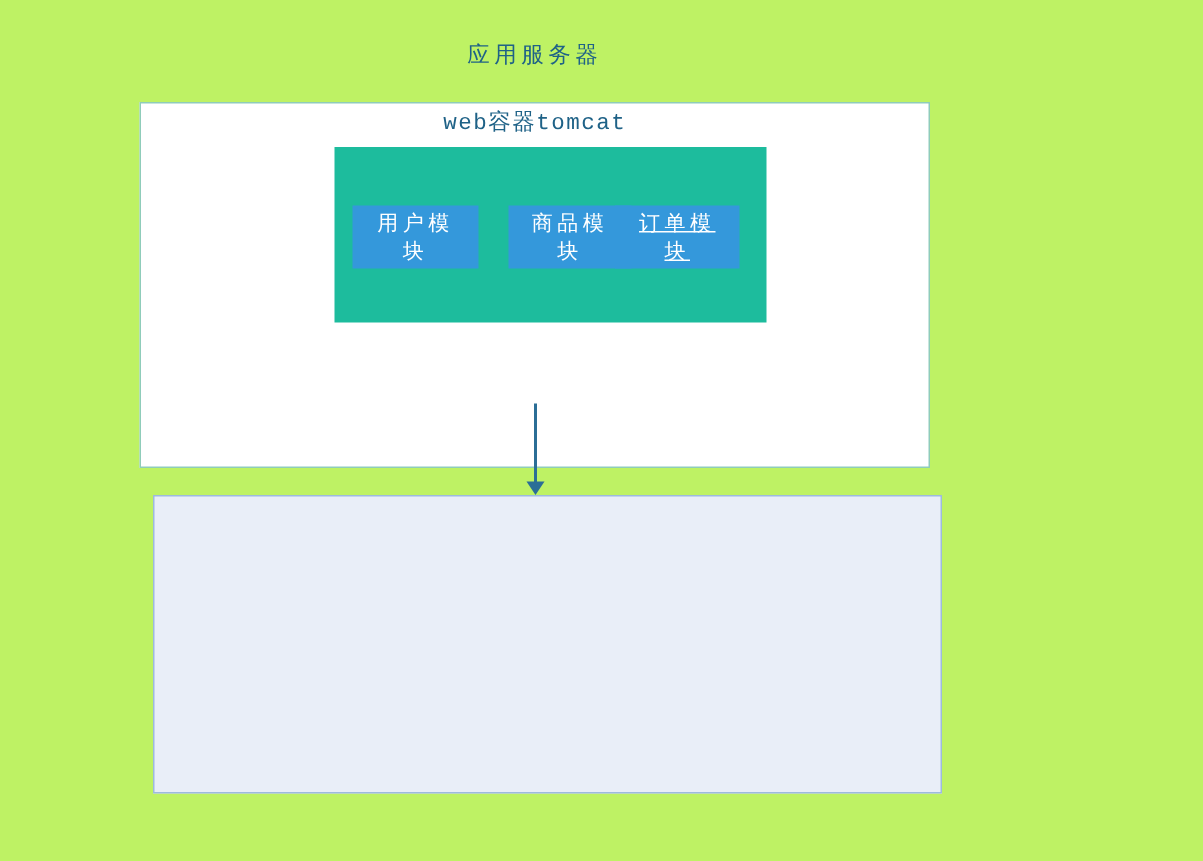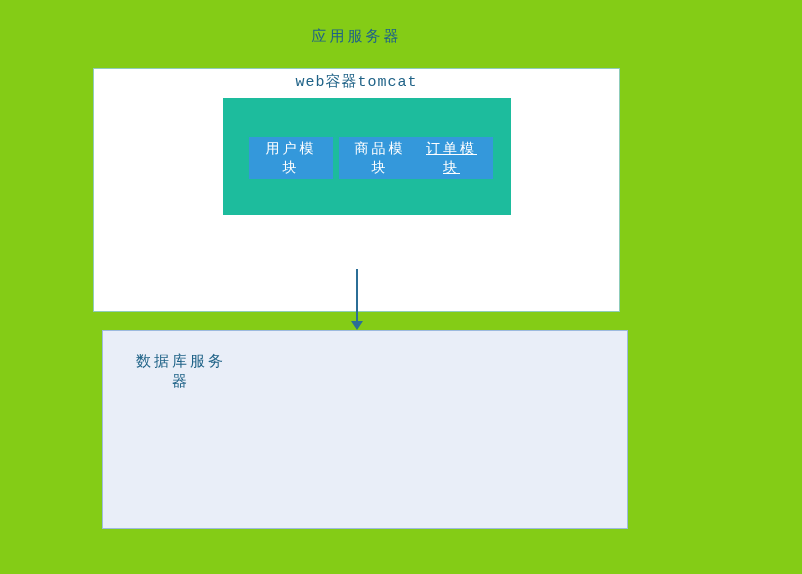--- a/index.html
+++ b/index.html
@@ -4,21 +4,21 @@
 <style>
   html, body {
     margin: 0;
     padding: 0;
     background: #ffffff;
   }
   .canvas {
     position: relative;
     width: 802px;
     height: 574px;
-    background: #84cc16;
+    background: #bef264;
     overflow: hidden;
     font-family: "Liberation Sans", "DejaVu Sans", sans-serif;
   }
   .diagram-title {
     position: absolute;
     left: 93px;
     top: 27px;
     width: 527px;
     text-align: center;
     font-size: 15px;
@@ -62,21 +62,21 @@
     color: #ffffff;
     font-size: 14px;
     letter-spacing: 3px;
     line-height: 19px;
     text-align: center;
     white-space: pre-line;
     display: flex;
     align-items: center;
     justify-content: center;
   }
-  .module-1 { left: 26px;  width: 84px; }
+  .module-1 { left: 12px;  width: 84px; }
   .module-2 { left: 116px; width: 82px; }
   .module-3 { left: 187px; width: 83px; text-decoration: underline; }
   .arrow-line {
     position: absolute;
     left: 356px;
     top: 269px;
     width: 2px;
     height: 53px;
     background: var(--arrow, #2b6e96);
   }
@@ -144,17 +144,15 @@
 块</div>
       <div class="module module-3">订单模
 块</div>
     </div>
   </div>
 
   <div class="arrow-line"></div>
   <div class="arrow-head"></div>
 
   <div class="db-server-box">
-    <div class="db-server-label">数据库服务
-器</div>
   </div>
 
 </div>
 
 </body></html>

